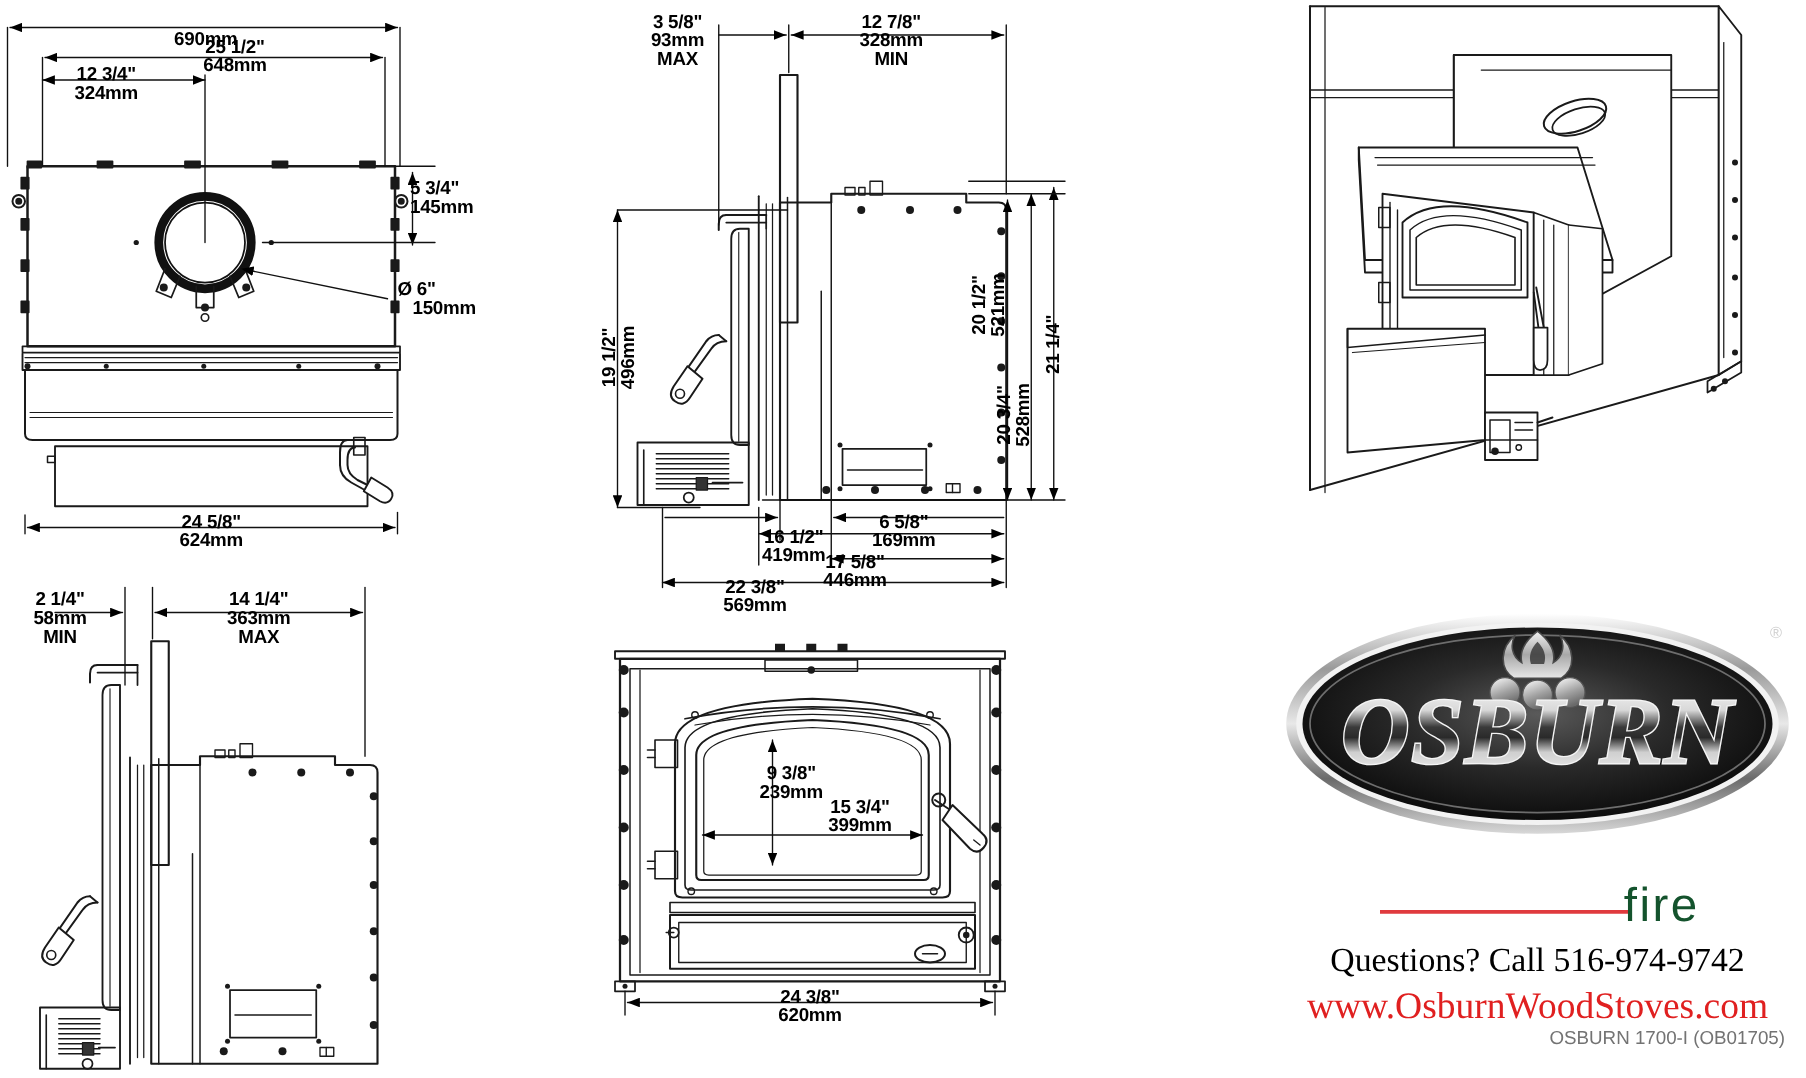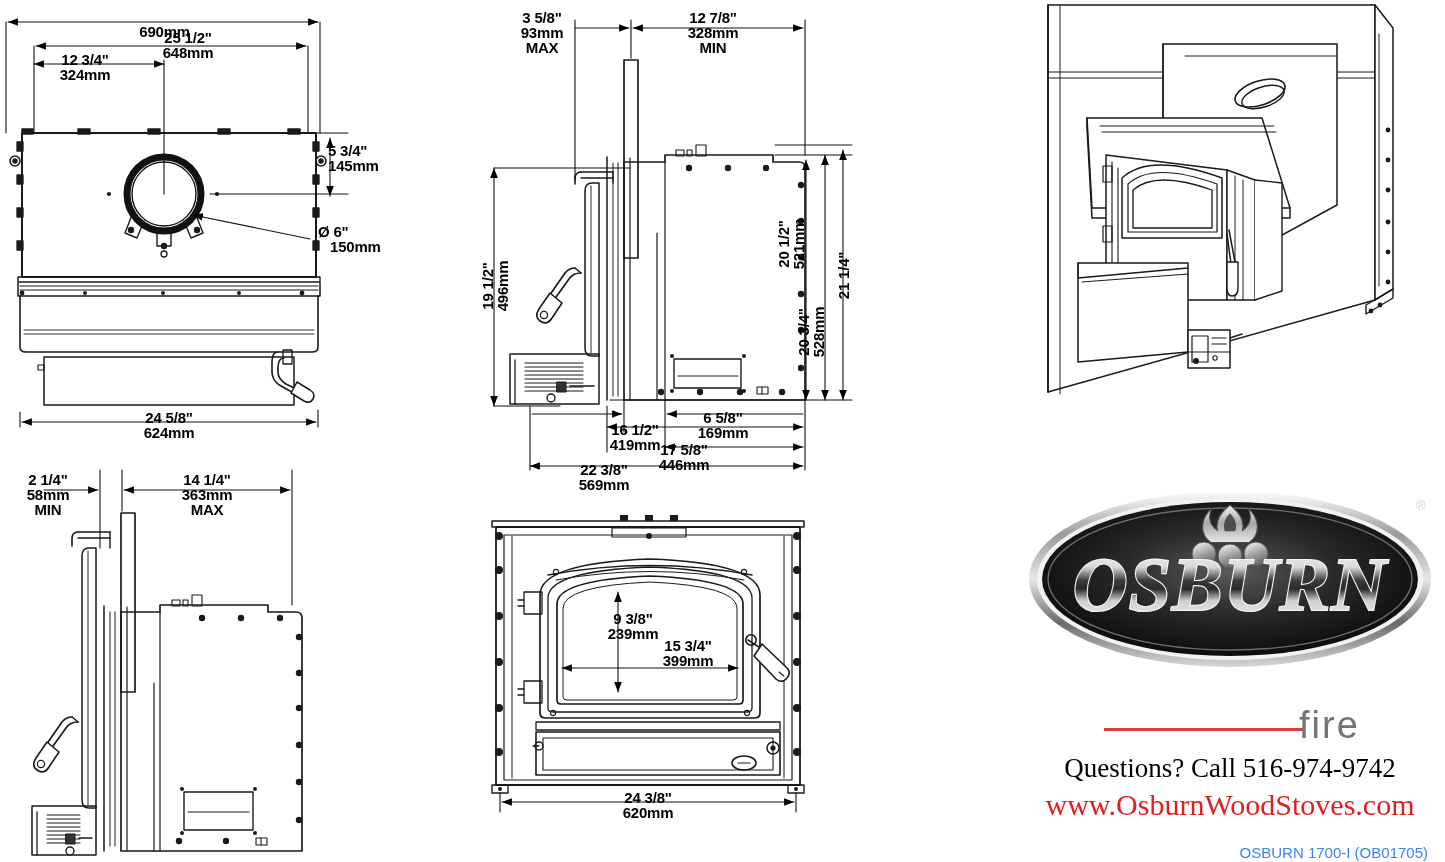--- a/index.html
+++ b/index.html
@@ -38,34 +38,34 @@
     font-weight:bold;font-size:40px;line-height:40px;
     letter-spacing:2px;color:#808080;
   }
   .beyond-rule{
     position:absolute;left:60px;top:44px;width:200px;height:3px;background:#e03a3e;
   }
   .fire-txt{
     position:absolute;left:255px;top:22px;
     font-family:"Liberation Sans",sans-serif;
     font-weight:normal;font-size:38px;line-height:38px;
-    letter-spacing:2px;color:#737373;
+    letter-spacing:2px;color:#14532d;
   }
   .phone{
     position:absolute;left:0px;top:264px;width:420px;text-align:center;
     font-family:"Liberation Serif",serif;font-size:27px;line-height:32px;color:#000;
   }
   .weburl{
     position:absolute;left:0px;top:300px;width:420px;text-align:center;
     font-family:"Liberation Serif",serif;font-size:30px;line-height:34px;color:#e02020;
   }
   .modelno{
     position:absolute;left:0px;top:334px;width:420px;text-align:right;padding-right:12px;
     box-sizing:border-box;
-    font-family:"Liberation Sans",sans-serif;font-size:15px;line-height:18px;color:#3b82f6;margin-top:22px;
+    font-family:"Liberation Sans",sans-serif;font-size:15px;line-height:18px;color:#737373;
   }
 </style>
 </head>
 <body>
 
 <div class="stage">
 
   <svg class="dwg" viewBox="0 0 1445 862">
     <defs>
       <marker id="ar" markerWidth="9" markerHeight="7" refX="9" refY="3.5" orient="auto">

